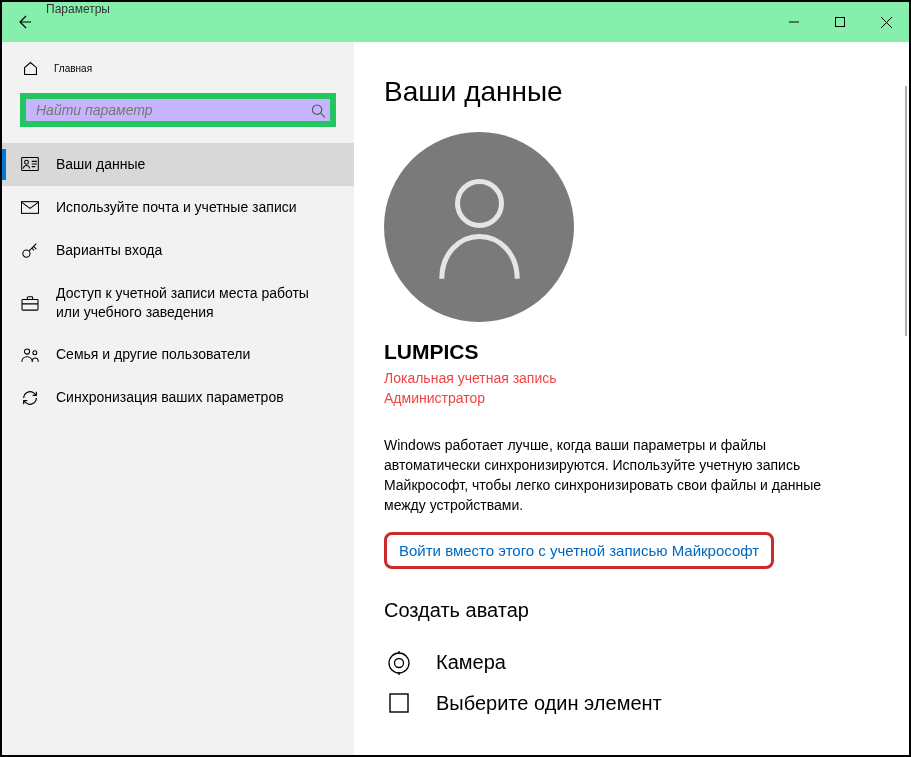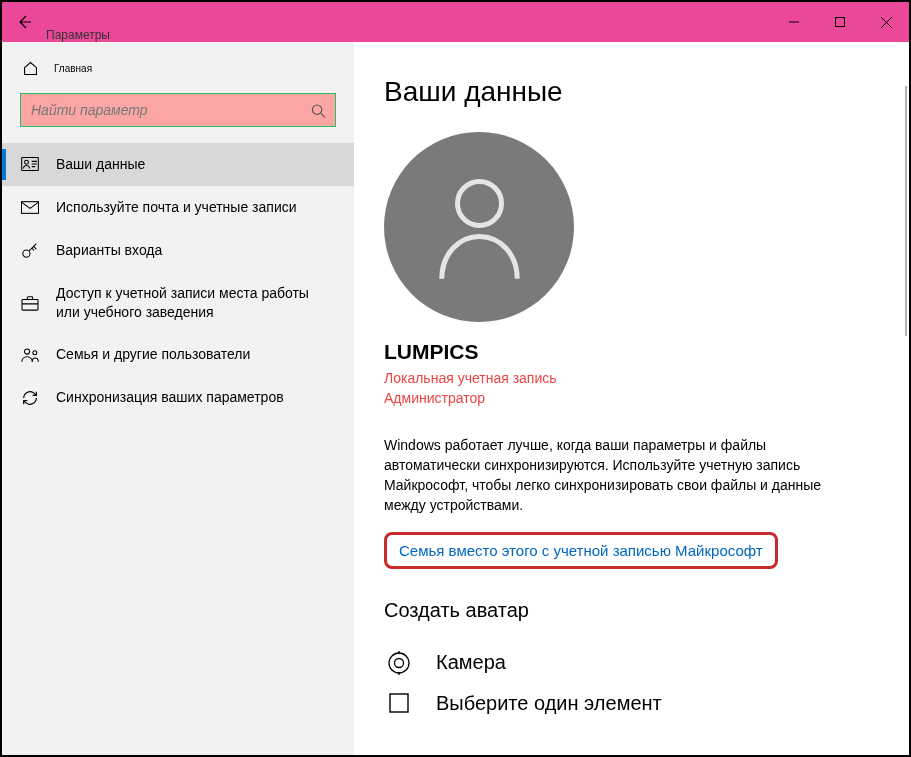--- a/index.html
+++ b/index.html
@@ -9,23 +9,23 @@
     color: #000;
     background: #fff;
     width: 911px;
     height: 757px;
     overflow: hidden;
     border: 2px solid #000;
   }
   
   .titlebar {
     height: 40px;
-    background: #ec4899;
-    display: flex;
-    align-items: flex-end;
+    background: #86efac;
+    display: flex;
+    align-items: flex-start;
     position: relative;
   }
   .titlebar .back {
     width: 44px;
     height: 40px;
     display: flex;
     align-items: center;
     justify-content: center;
     font-size: 16px;
   }
@@ -75,22 +75,22 @@
     justify-content: center;
     flex: none;
   }
   .search-wrap {
     padding: 8px 18px 16px 18px;
     position: relative;
   }
   .search-wrap input {
     width: 100%;
     height: 34px;
-    border: 1px solid #22c55e;
-    background: #fca5a5;
+    border: 6px solid #22c55e;
+    background: #c4b5fd;
     padding: 0 34px 0 10px;
     font-size: 14px;
     font-family: inherit;
     color: #666;
     outline: none;
   }
   .search-wrap input::placeholder { color: #777; font-style: italic; }
   .search-wrap .search-icon {
     position: absolute;
     right: 28px;
@@ -338,21 +338,21 @@
         </svg>
     </div>
 
     <div class="username">LUMPICS</div>
     <div class="acct-type">Локальная учетная запись</div>
     <div class="acct-role">Администратор</div>
 
     <div class="desc">Windows работает лучше, когда ваши параметры и файлы автоматически синхронизируются. Используйте учетную запись Майкрософт, чтобы легко синхронизировать свои файлы и данные между устройствами.</div>
 
     <div class="highlight-frame">
-      <span class="ms-link">Семья вместо этого с учетной записью Майкрософт</span>
+      <span class="ms-link">Войти вместо этого с учетной записью Майкрософт</span>
     </div>
 
     <div class="section-h">Создать аватар</div>
 
     <div class="option-row">
       <span class="opt-icon">
         <svg width="26" height="26" viewBox="0 0 26 26" fill="none" stroke="#000" stroke-width="1.3">
             <circle cx="13" cy="13" r="10"></circle>
             <circle cx="13" cy="13" r="4.5"></circle>
             <path d="M13 1v3M13 22v3"></path>

